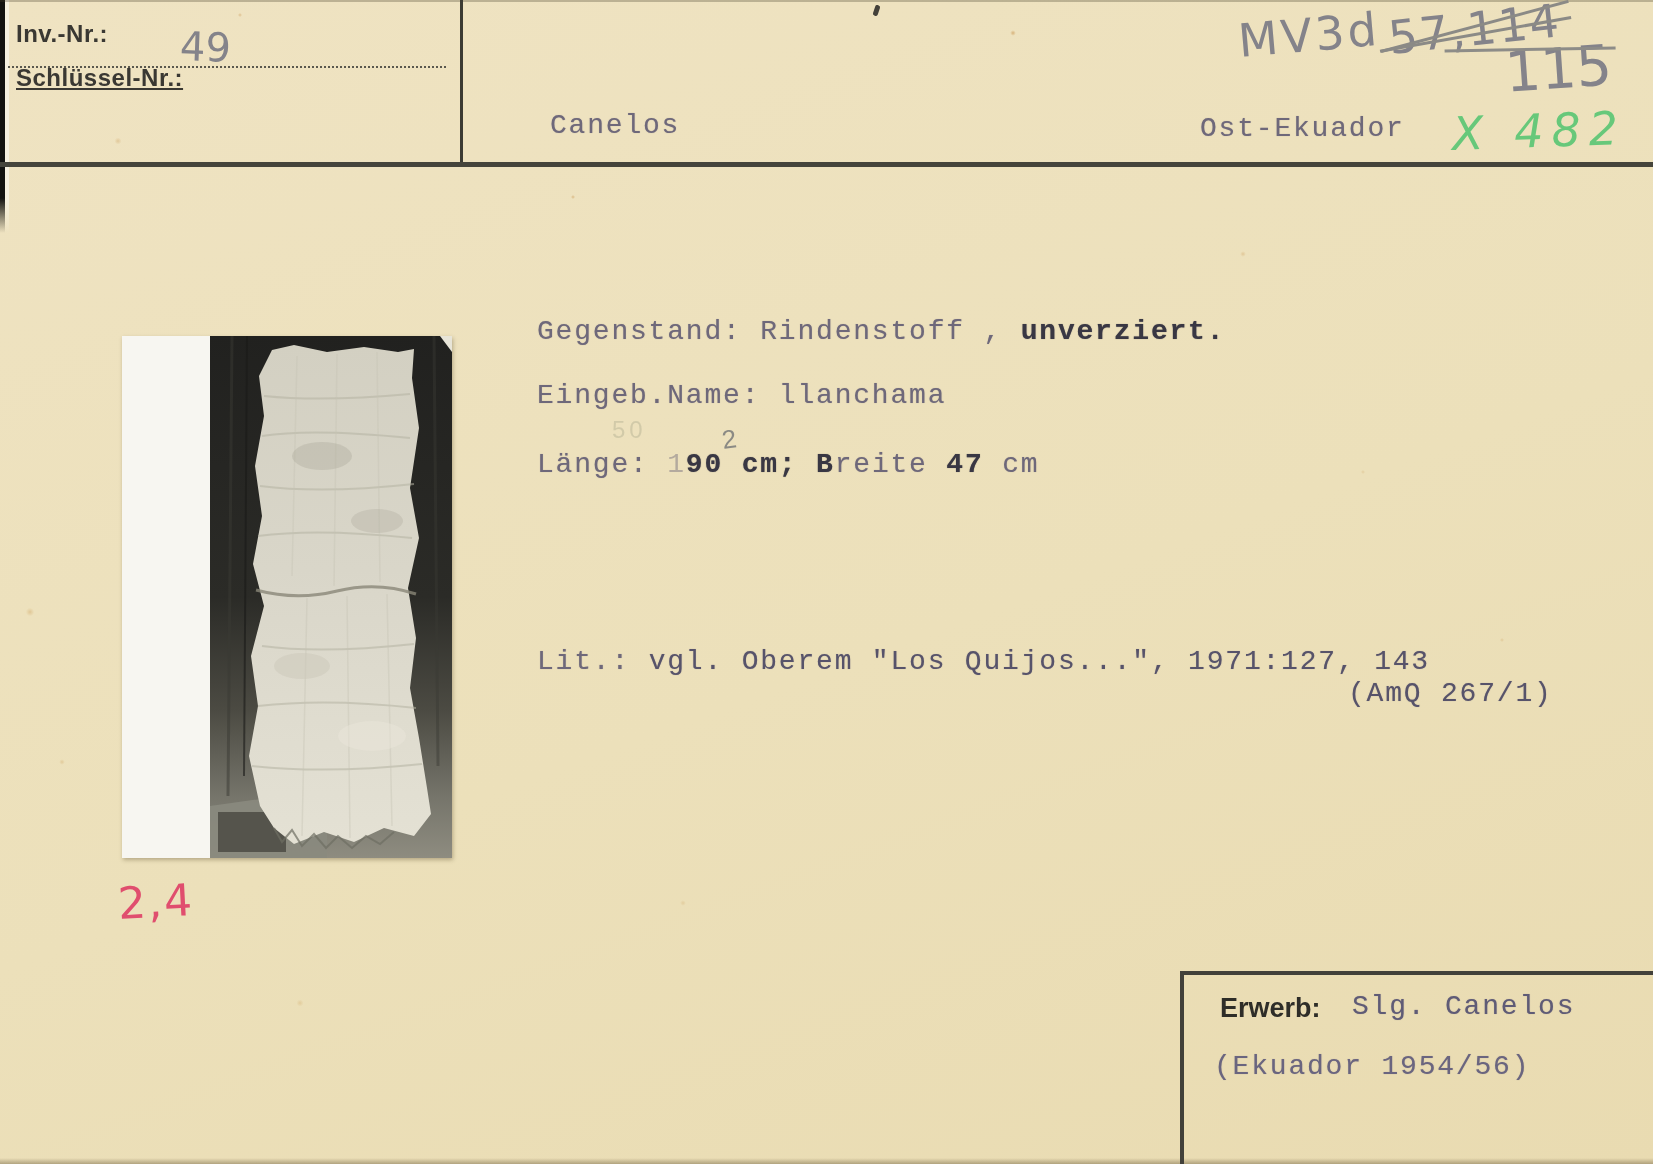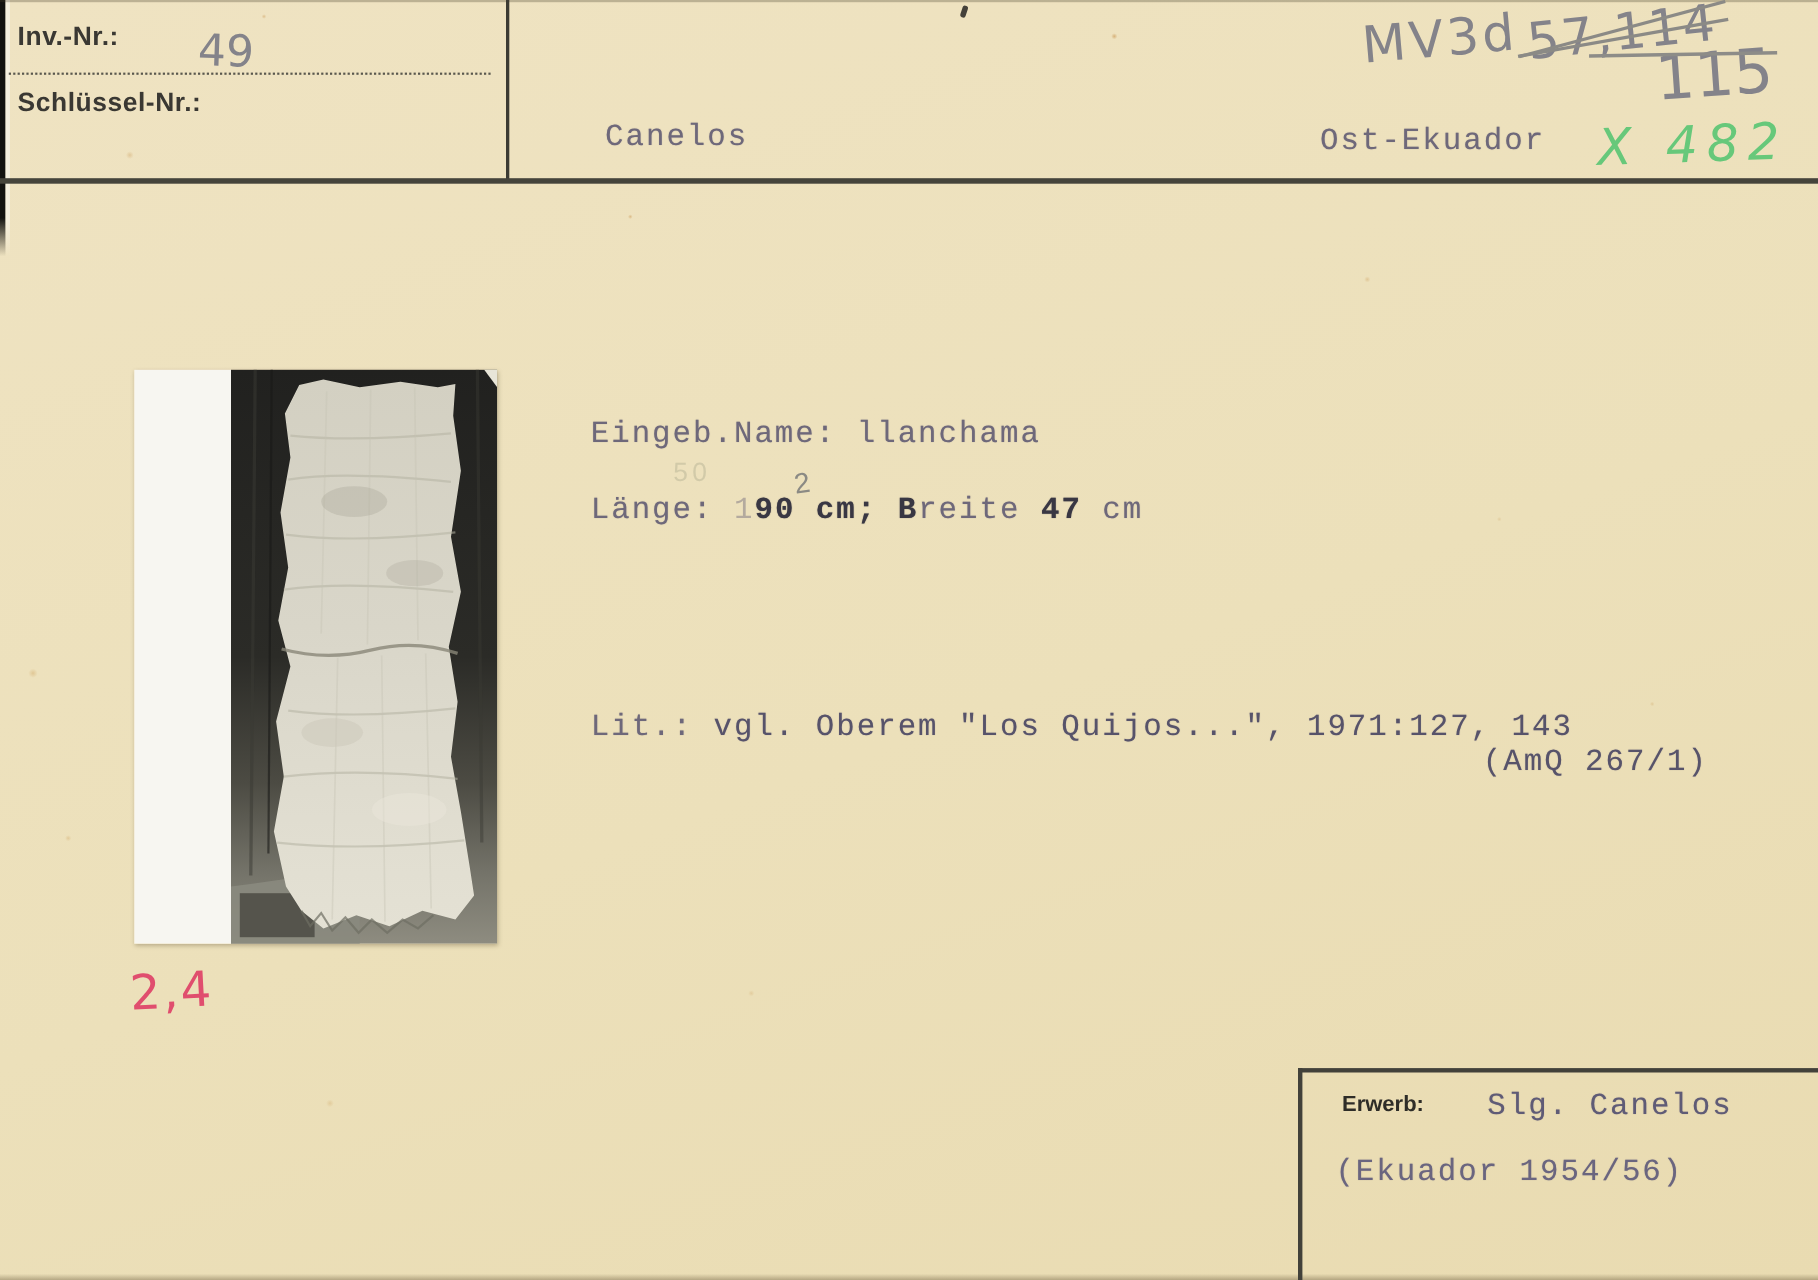--- a/index.html
+++ b/index.html
@@ -24,21 +24,21 @@
 
   
   .edge-left-black{left:0;top:0;width:5px;height:233px;background:linear-gradient(#131311 85%,rgba(19,19,17,0));}
   .edge-left-light{left:5px;top:0;width:4px;height:233px;background:linear-gradient(rgba(250,248,240,.65) 85%,rgba(250,248,240,0));}
   .edge-top{left:0;top:0;width:100%;height:2px;background:rgba(70,62,42,.30);}
   .edge-bottom{left:0;top:1158px;width:100%;height:6px;background:linear-gradient(rgba(90,75,45,0),rgba(90,75,45,.40));}
   .speck{left:874px;top:5px;width:5px;height:11px;background:#44413a;border-radius:2px;transform:rotate(18deg);}
 
   
   .printed{font-weight:bold;color:#3a3833;font-size:24px;letter-spacing:.5px;}
-  .printed-box{font-weight:bold;color:#2e2d28;font-size:20px;}
+  .printed-box{font-weight:bold;color:#2e2d28;font-size:27px;}
 
   
   .tw{font-family:"Liberation Mono","DejaVu Sans Mono",monospace;font-size:28px;letter-spacing:1.8px;color:#6e687a;text-shadow:0 0 1px rgba(110,104,122,.45);white-space:pre;}
   .tw-dark{color:#393743;font-weight:bold;text-shadow:0 0 1px rgba(57,55,67,.6);}
   .tw-med{color:#57536a;}
   .tw-faint{color:rgba(110,104,122,.45);text-shadow:none;}
   .tw-blue{color:#2c3a96;font-weight:bold;text-shadow:0 0 1px rgba(44,58,150,.6);}
 
   
   .pencil{font-family:"DejaVu Sans",sans-serif;color:#84838a;}
@@ -91,21 +91,21 @@
 
   <div class="abs edge-left-black"></div>
   <div class="abs edge-left-light"></div>
   <div class="abs edge-top"></div>
   <div class="abs edge-bottom"></div>
   <div class="abs speck"></div>
 
   <div class="abs printed" style="left:16px;top:20px;">Inv.-Nr.:</div>
   <div class="abs pencil pencil-49">49</div>
   <div class="abs dotted-rule"></div>
-  <div class="abs printed" style="left:16px;top:80px;">Schlüssel-Nr.:</div>
+  <div class="abs printed" style="left:16px;top:64px;text-decoration:underline;">Schlüssel-Nr.:</div>
   <div class="abs v-divider"></div>
 
   <div class="abs tw place">Canelos</div>
   <div class="abs tw region">Ost-Ekuador</div>
 
   <div class="abs pencil pencil-code">MV3d</div>
   <div class="abs pencil pencil-old xstrike">57,114</div>
   <div class="pencil pencil-new">115</div>
   <div class="abs green-mark">X 482</div>
 
@@ -148,20 +148,21 @@
       <ellipse cx="200" cy="120" rx="30" ry="14" fill="#a9a698" opacity="0.35"></ellipse>
       <ellipse cx="255" cy="185" rx="26" ry="12" fill="#a9a698" opacity="0.3"></ellipse>
       <ellipse cx="180" cy="330" rx="28" ry="13" fill="#cbc8ba" opacity="0.5"></ellipse>
       <ellipse cx="250" cy="400" rx="34" ry="15" fill="#e9e6d9" opacity="0.5"></ellipse>
       <path d="M152 492 L160 506 L170 494 L180 510 L192 498 L204 512 L216 500 L230 512 L244 500 L258 508 L272 496" fill="none" stroke="#6e6d63" stroke-width="2" opacity="0.7"></path>
     </svg>
   </div>
 
   <div class="abs red-mark">2,4</div>
 
+  <div class="abs tw line l-gegenstand"><span>Gegenstand: Rindenstoff , </span><span class="tw-dark">unverziert.</span></div>
 
   <div class="abs tw line l-eingeb"><span>Eingeb.Name: llanchama</span></div>
 
   <div class="abs tw line l-laenge"><span>Länge: </span><span class="tw-faint">1</span><span class="tw-dark">90 </span><span class="tw-dark">cm; </span><span class="tw-dark">B</span><span>reite </span><span class="tw-dark">47</span><span> cm</span></div>
   <div class="abs pencil-ghost">50</div>
   <div class="abs pencil-sup">2</div>
 
 
 
   <div class="abs tw line l-lit"><span>Lit.: </span><span class="tw-med">vgl. Oberem "Los Quijos...", 1971:127, 143</span></div>

